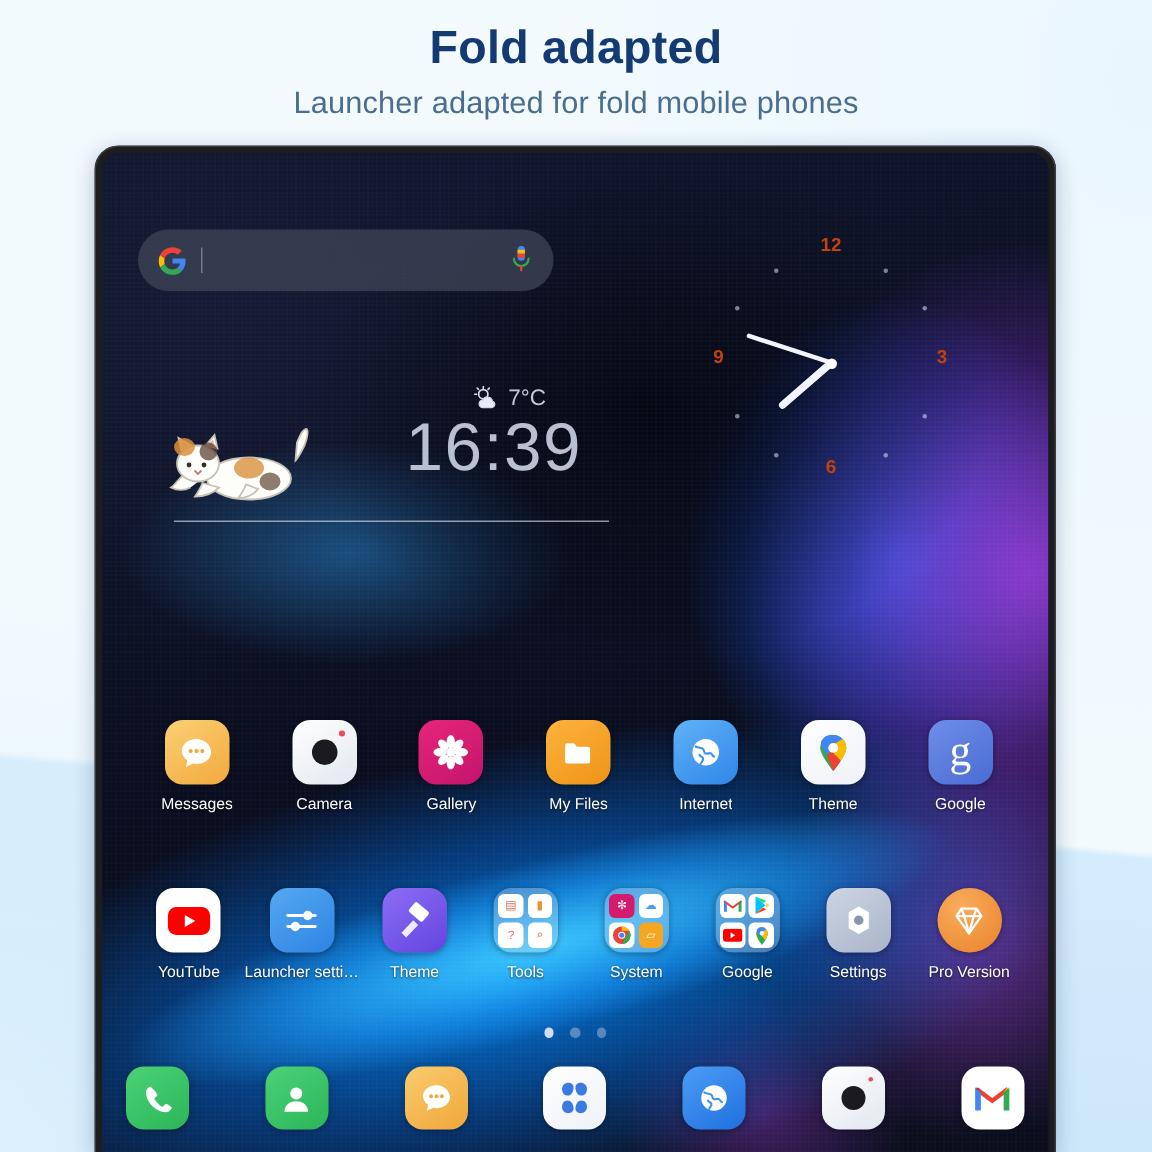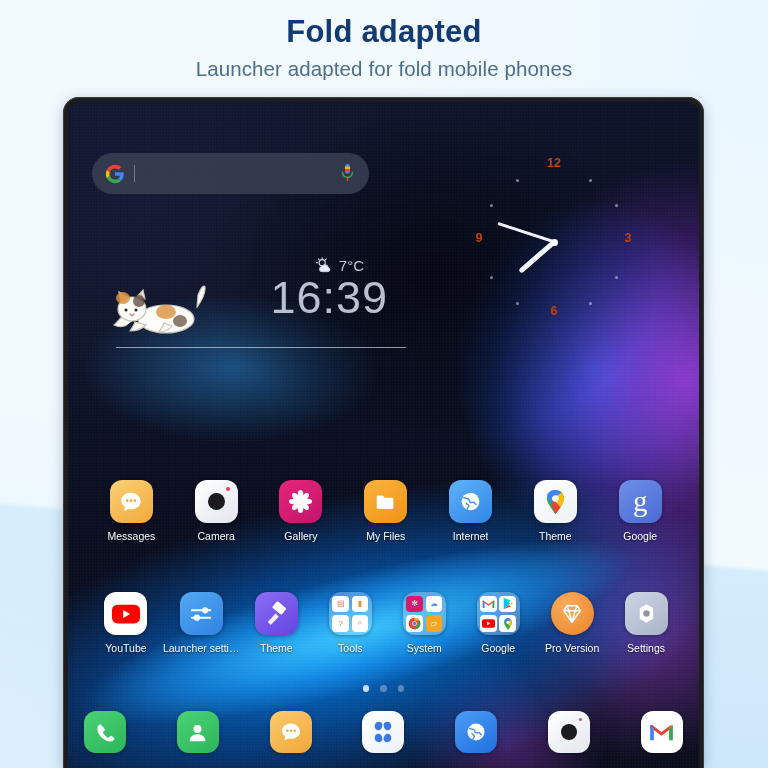--- a/index.html
+++ b/index.html
@@ -395,40 +395,40 @@
                 <path d="M11 3.5a5.5 5.5 0 0 1 1.5 4c0 1.5-1.2 3.8-2.5 5.9L5 7.5z" fill="#FBBC04"></path>
                 <circle cx="7" cy="7.2" r="2.1" fill="#fff"></circle>
               </svg>
             </div>
           </div>
         </div>
         <div class="app-label">Google</div>
       </div>
 
       <div class="app-cell">
+        <div class="app-icon" style="background:linear-gradient(145deg,#cdd5e4,#aab4c8);">
+          <svg width="25" height="25" viewBox="0 0 26 26">
+            <path d="M13 3.5l7 4v11l-7 4-7-4v-11z" fill="#fff"></path>
+            <circle cx="13" cy="13" r="3.3" fill="#8c95a8"></circle>
+          </svg>
+        </div>
+        <div class="app-label">Settings</div>
+      </div>
+
+      <div class="app-cell">
         <div class="app-icon" style="border-radius:50%;background:radial-gradient(circle at 36% 30%,#f9ad5c,#ea8229);">
           <svg width="24" height="22" viewBox="0 0 26 24">
             <g fill="none" stroke="#fff" stroke-width="1.7" stroke-linejoin="round">
               <path d="M4 8.5 13 21l9-12.5L18.5 3h-11z"></path>
               <path d="M4 8.5h18"></path>
                 <path d="M7.5 3 9.6 8.5 13 21l3.4-12.5L18.5 3"></path>
             </g>
           </svg>
         </div>
         <div class="app-label">Pro Version</div>
-      </div>
-
-      <div class="app-cell">
-        <div class="app-icon" style="background:linear-gradient(145deg,#cdd5e4,#aab4c8);">
-          <svg width="25" height="25" viewBox="0 0 26 26">
-            <path d="M13 3.5l7 4v11l-7 4-7-4v-11z" fill="#fff"></path>
-            <circle cx="13" cy="13" r="3.3" fill="#8c95a8"></circle>
-          </svg>
-        </div>
-        <div class="app-label">Settings</div>
       </div>
     </div>
 
     <div id="page-dots">
       <span class="pdot active"></span>
       <span class="pdot"></span>
       <span class="pdot"></span>
     </div>
 
     <div id="dock">

